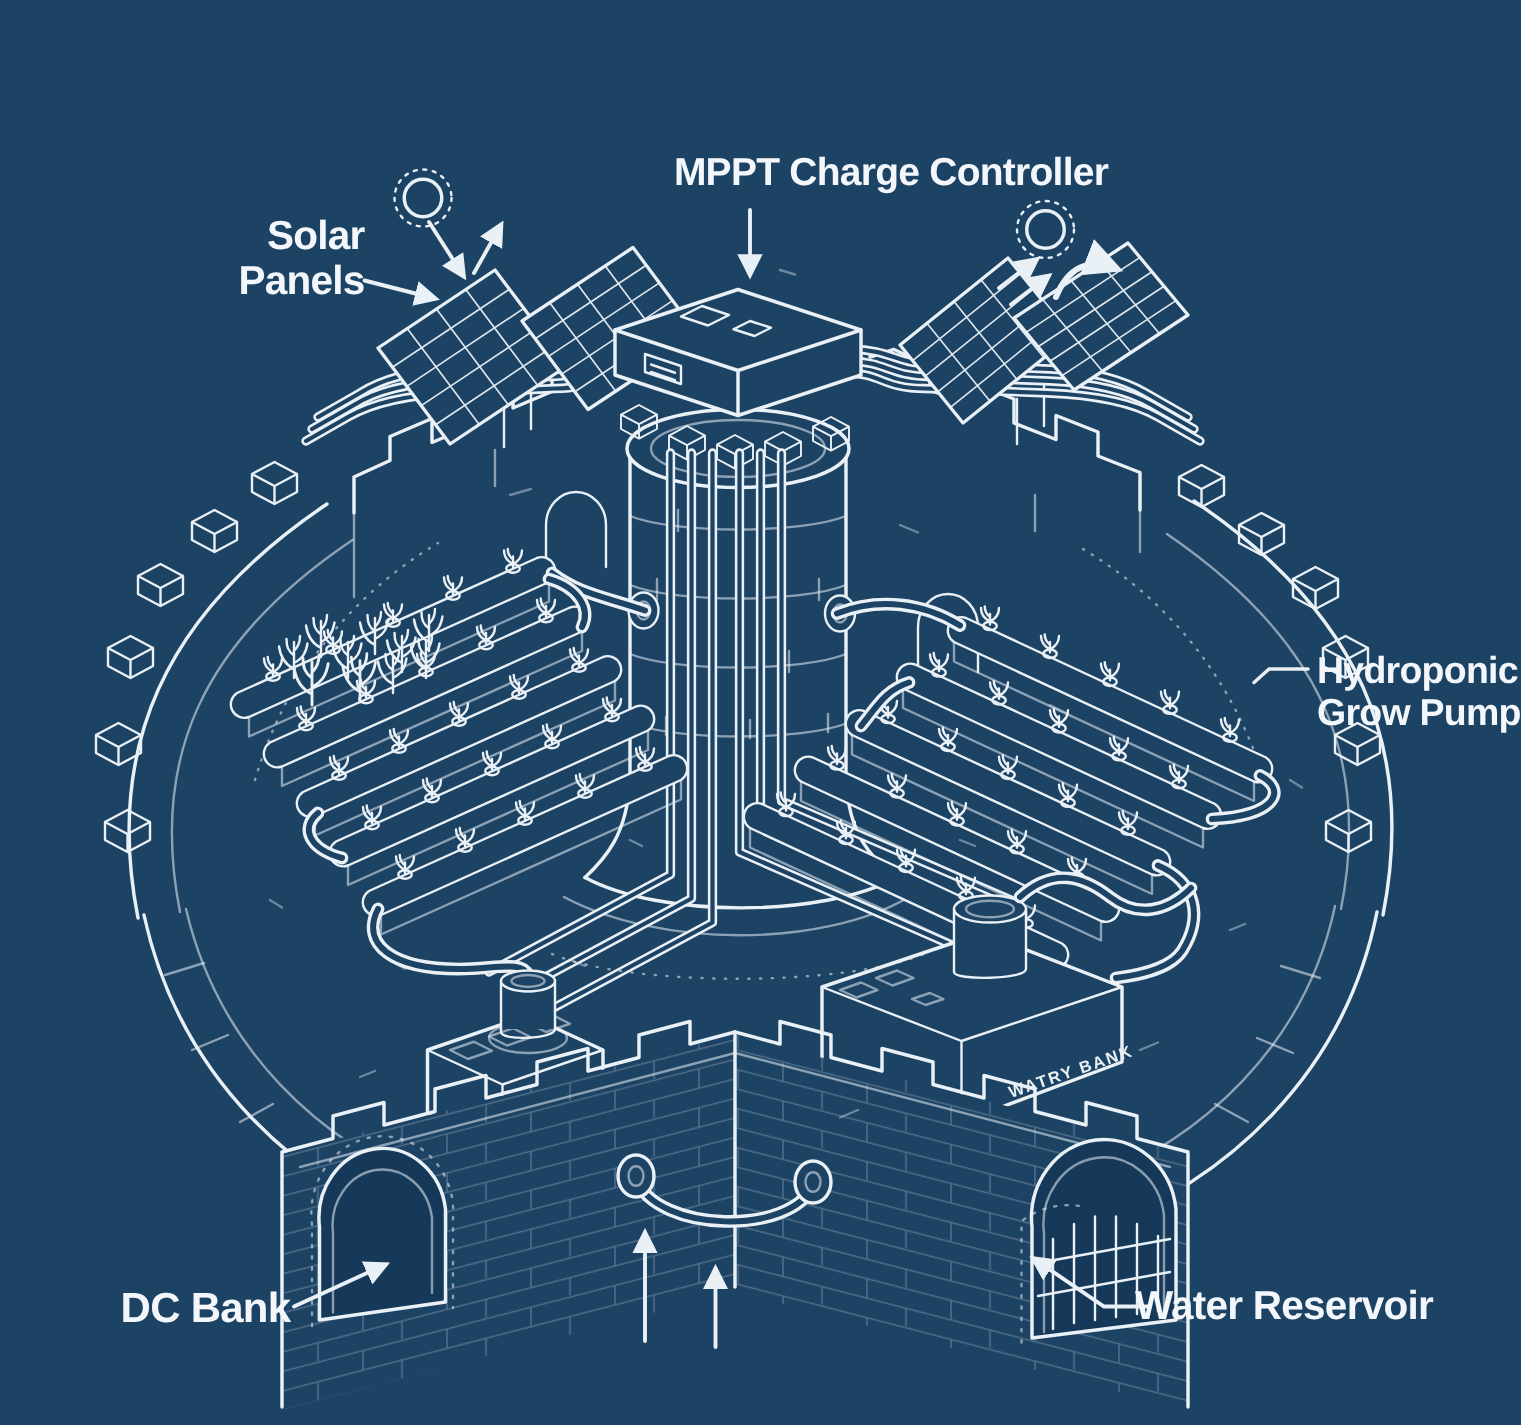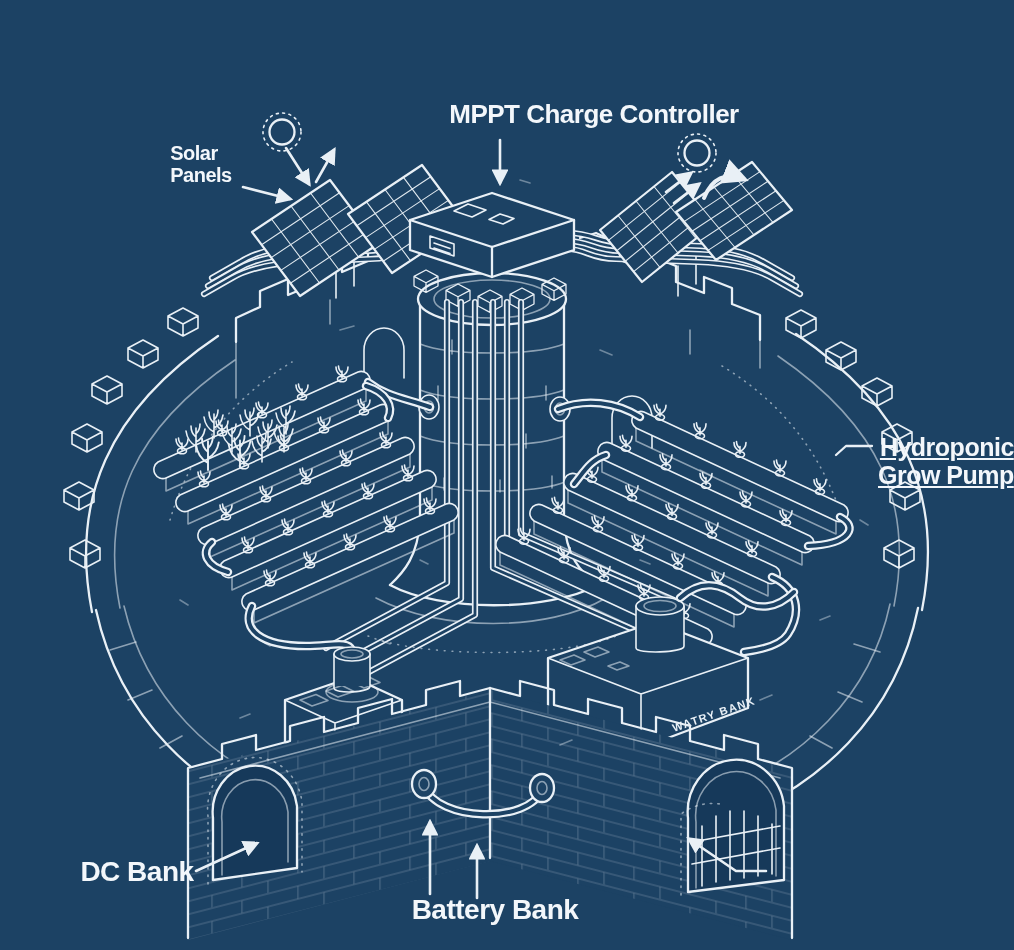--- a/index.html
+++ b/index.html
@@ -17,22 +17,22 @@
   .pipe{fill:none;stroke:var(--line);stroke-width:8.5;stroke-linecap:round;stroke-linejoin:round;}
   .pipe.wire{stroke-width:6.2;}
   .pipe.inner{stroke:var(--bg);stroke-width:4;}
   .pipe.wire.inner{stroke-width:2.8;}
   .panelfill{fill:var(--bg);stroke:var(--line);stroke-width:2.2;stroke-linejoin:round;}
   .panelgrid{fill:none;stroke:var(--line);stroke-width:1.1;opacity:.95;}
   .arr{stroke:var(--line);stroke-width:2.6;fill:none;stroke-linecap:round;marker-end:url(#ah);}
   .arrbig{stroke:var(--line);stroke-width:4;fill:none;stroke-linecap:round;marker-end:url(#ah);}
   .boxtext{fill:var(--line);font:700 11px "Liberation Sans",sans-serif;letter-spacing:1.4px;}
   .lbl{position:absolute;color:var(--text);font-weight:700;line-height:1.12;letter-spacing:-.5px;
-       white-space:nowrap;transform:translateX(-50%);text-align:left;}
-  .lbl.left{transform:none;text-align:right;text-decoration:underline;}
+       white-space:nowrap;transform:translateX(-50%);text-align:right;}
+  .lbl.left{transform:none;text-align:left;}
 </style>
 </head>
 <body>
 
 <div id="stage">
 <svg id="scene" viewBox="0 0 1014 950" width="1014" height="950">
   <defs>
     <marker id="ah" viewBox="0 0 10 10" refX="8" refY="5" markerWidth="6.5" markerHeight="6.5" orient="auto-start-reverse">
       <path d="M0 0L10 5L0 10z" fill="#e9f0f6"></path>
     </marker>
@@ -386,24 +386,24 @@
     <path class="arr" d="M243 187 L290 199"></path>
     <path class="arr" d="M500 140 V183"></path>
     <path class="ln2" d="M872 446 L846 446 L836 455"></path>
     <path class="arr" d="M196 871 L257 843"></path>
     <path class="arr" d="M430 894 V822"></path>
     <path class="arr" d="M477 898 V846"></path>
     <path class="arr" d="M766 871 L736 871 L689 839"></path>
   </g>
 </svg>
 
-<div class="lbl" style="left:201px;top:142px;font-size:20px">
+<div class="lbl" style="left:201px;top:142px;font-size:27px">
   <span>Solar</span><br>
   <span>Panels</span>
 </div>
 <div class="lbl" style="left:594px;top:100px;font-size:26px">MPPT Charge Controller</div>
 <div class="lbl left" style="left:878px;top:433px;font-size:25px">
   <span>Hydroponic</span><br>
   <span>Grow Pump</span>
 </div>
 <div class="lbl" style="left:137px;top:856px;font-size:28px">DC Bank</div>
-<div class="lbl" style="left:495px;top:894px;font-size:28px">Battery Bank</div>
+<div class="lbl" style="left:856px;top:855px;font-size:27px">Water Reservoir</div>
 </div>
 
 </body></html>

